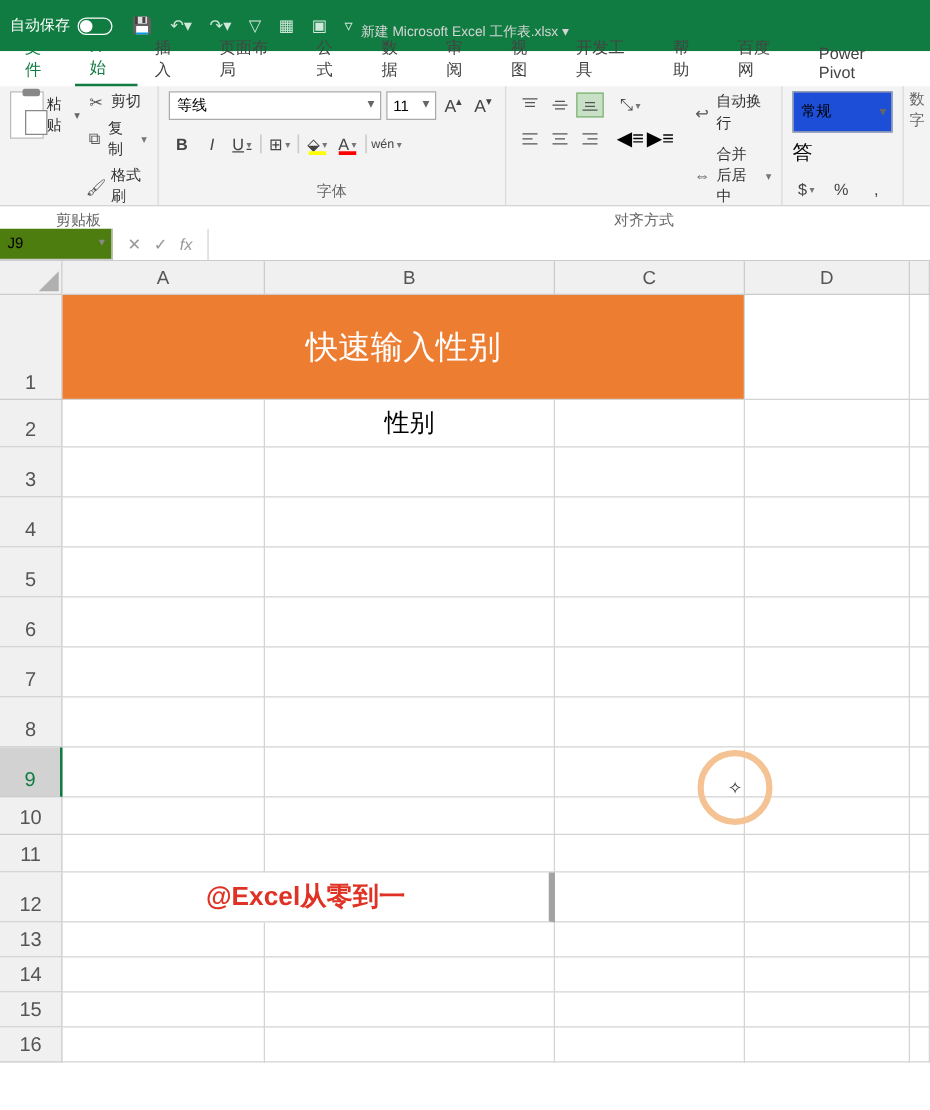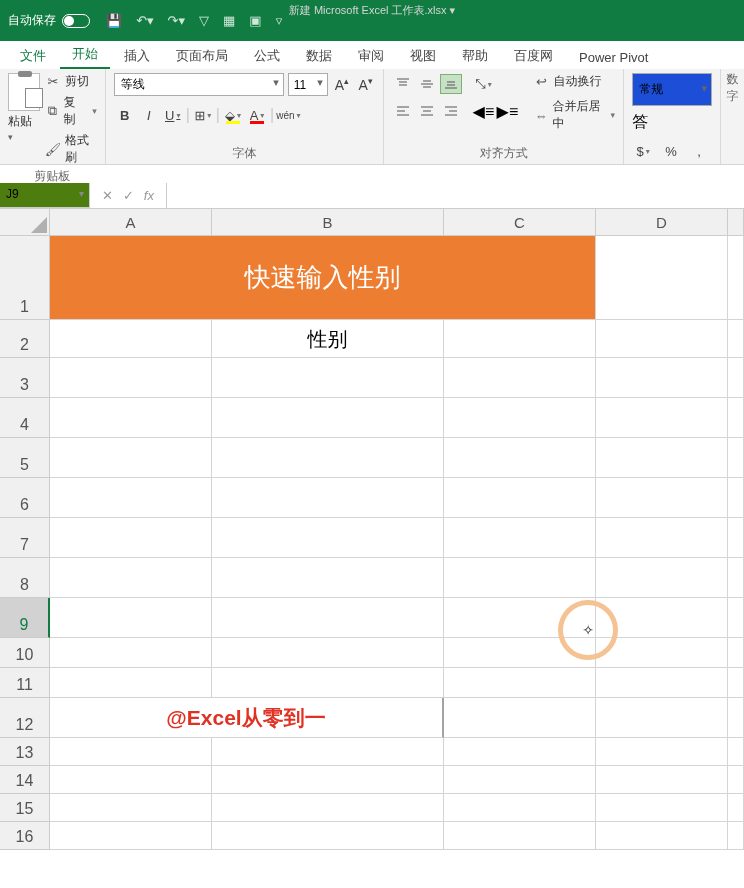--- a/index.html
+++ b/index.html
@@ -5,35 +5,35 @@
 * { box-sizing: border-box; margin: 0; padding: 0; font-family: "Microsoft YaHei", sans-serif; }
 body { width: 744px; height: 888px; overflow: hidden; background: #fff; }
 
 
 .titlebar { height: 41px; background: #107c41; display: flex; align-items: center; color: #fff; font-size: 12px; }
 .titlebar .autosave { display: flex; align-items: center; gap: 6px; padding: 0 8px; }
 .titlebar .toggle { width: 28px; height: 14px; border: 1px solid #fff; border-radius: 7px; position: relative; }
 .titlebar .toggle::before { content: ""; position: absolute; width: 10px; height: 10px; background: #fff; border-radius: 50%; top: 1px; left: 1px; }
 .titlebar .qat { display: flex; align-items: center; gap: 14px; padding-left: 8px; }
 .titlebar .qat-icon { color: #cfe8d9; font-size: 13px; }
-.titlebar .filename { position: absolute; left: 50%; transform: translateX(-50%); top: 3px; color: #d5d5d5; font-size: 11px; white-space: nowrap; }
+.titlebar .filename { position: absolute; left: 50%; transform: translateX(-50%); top: 18px; color: #d5d5d5; font-size: 11px; white-space: nowrap; }
 
 
 .ribbon-tabs { height: 28px; background: #fff; display: flex; align-items: flex-end; padding: 0 8px; gap: 2px; border-bottom: 0; }
 .ribbon-tab { padding: 5px 12px 4px; font-size: 13px; color: #444; cursor: pointer; }
 .ribbon-tab.file { color: #107c41; }
 .ribbon-tab.active { color: #107c41; border-bottom: 2px solid #107c41; font-weight: 400; }
 
 
 .ribbon-body { height: 96px; background: #f3f3f3; border-bottom: 1px solid #d4d4d4; display: flex; }
 .group { border-right: 1px solid #d9d9d9; padding: 4px 8px 2px; display: flex; flex-direction: column; justify-content: space-between; }
 .group-content { display: flex; align-items: flex-start; gap: 6px; }
 .group-label { text-align: center; font-size: 12px; color: #666; padding-top: 2px; position: relative; }
 
-.clip-left { display: flex; flex-direction: column; gap: 2px; }
+.clip-left { display: flex; flex-direction: row; align-items: center; gap: 2px; }
 .paste-icon { width: 32px; height: 38px; background: #fff; border: 1px solid #bbb; position: relative; }
 .paste-icon::before { content: ""; position: absolute; top: -3px; left: 9px; width: 14px; height: 6px; background: #888; border-radius: 2px; }
 .paste-icon::after { content: ""; position: absolute; bottom: 2px; right: -4px; width: 16px; height: 18px; background: #fff; border: 1px solid #888; }
 .clip-left .lbl { font-size: 12px; color: #333; }
 .clip-left .caret { font-size: 9px; color: #666; }
 .clip-right { display: flex; flex-direction: column; gap: 4px; font-size: 12px; color: #333; }
 .clip-right div { display: flex; align-items: center; gap: 5px; }
 .sm-icon { width: 14px; height: 14px; display: inline-flex; justify-content: center; align-items: center; color: #555; font-size: 13px; }
 
 .font-group .row1 { display: flex; gap: 4px; align-items: center; }
@@ -75,21 +75,21 @@
 .grid { display: grid; grid-template-columns: 50px 162px 232px 152px 132px 16px; }
 .corner { height: 27px; background: #f0f0f0; border-right: 1px solid #ccc; border-bottom: 1px solid #ccc; position: relative; }
 .corner::after { content: ""; position: absolute; right: 2px; bottom: 2px; width: 0; height: 0; border-left: 16px solid transparent; border-bottom: 16px solid #b0b0b0; }
 .col-header { height: 27px; background: #f0f0f0; border-right: 1px solid #ccc; border-bottom: 1px solid #ccc; text-align: center; font-size: 15px; color: #555; line-height: 27px; }
 .row-header { background: #f0f0f0; border-right: 1px solid #ccc; border-bottom: 1px solid #ccc; text-align: center; font-size: 16px; color: #555; display: flex; align-items: flex-end; justify-content: center; padding-bottom: 3px; }
 .row-header.sel { background: #d2d2d2; border-right: 2px solid #107c41; color: #107c41; }
 .cell { border-right: 1px solid #d4d4d4; border-bottom: 1px solid #d4d4d4; }
 
 .banner { grid-column: 2 / 5; background: #ed7d31; color: #fff; font-size: 26px; display: flex; align-items: center; justify-content: center; border-right: 1px solid #d4d4d4; border-bottom: 1px solid #d4d4d4; }
 .gender { font-size: 20px; text-align: center; line-height: 38px; font-family: Liberation Serif, serif; }
-.watermark { color: #e03224; font-weight: bold; font-size: 21px; text-align: center; line-height: 40px; grid-column: 2 / 4; border-right: 2px solid #a3a3a3; border-bottom: 1px solid #d4d4d4; }
+.watermark { color: #e03224; font-weight: bold; font-size: 21px; text-align: center; line-height: 40px; grid-column: 2 / 4; border-right: 5px solid #a3a3a3; border-bottom: 1px solid #d4d4d4; }
 
 .h-76 { height: 84px; } .h-38 { height: 38px; } .h-40 { height: 40px; } .h-30 { height: 30px; } .h-28 { height: 28px; }
 
 .cursor-ring { position: absolute; width: 60px; height: 60px; border: 5px solid #f4c293; border-radius: 50%; top: 600px; left: 558px; display: flex; align-items: center; justify-content: center; }
 .cursor-ring::after { content: "✧"; font-size: 14px; color: #222; }
 
 </style>
 </head>
 <body>
 
@@ -112,20 +112,21 @@
 
 <div class="ribbon-tabs">
   <div class="ribbon-tab file">文件</div>
   <div class="ribbon-tab active">开始</div>
   <div class="ribbon-tab">插入</div>
   <div class="ribbon-tab">页面布局</div>
   <div class="ribbon-tab">公式</div>
   <div class="ribbon-tab">数据</div>
   <div class="ribbon-tab">审阅</div>
   <div class="ribbon-tab">视图</div>
+  <div class="ribbon-tab">开发工具</div>
   <div class="ribbon-tab">帮助</div>
   <div class="ribbon-tab">百度网</div>
   <div class="ribbon-tab">Power Pivot</div>
 </div>
 
 <div class="ribbon-body">
 
   <div class="group">
     <div class="group-content">
       <div class="clip-left">

